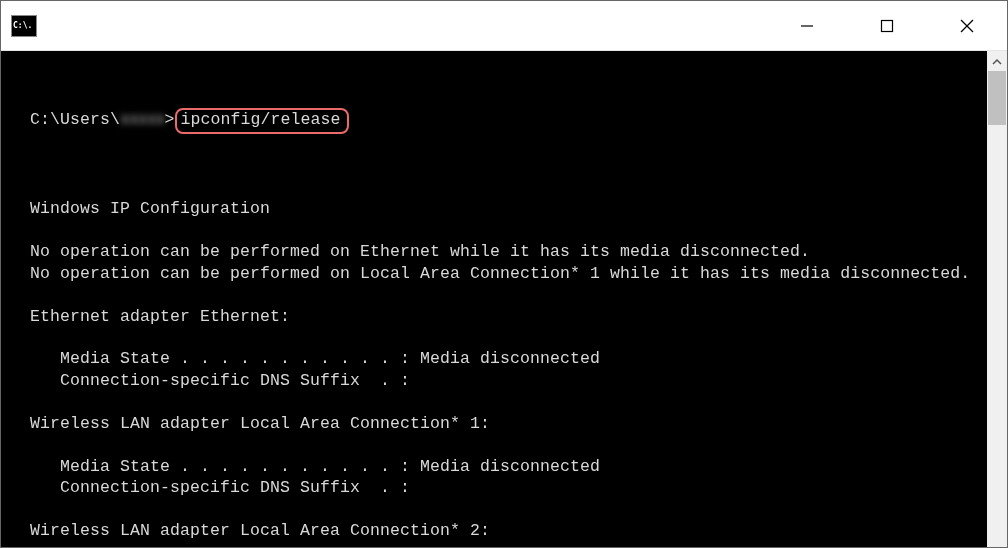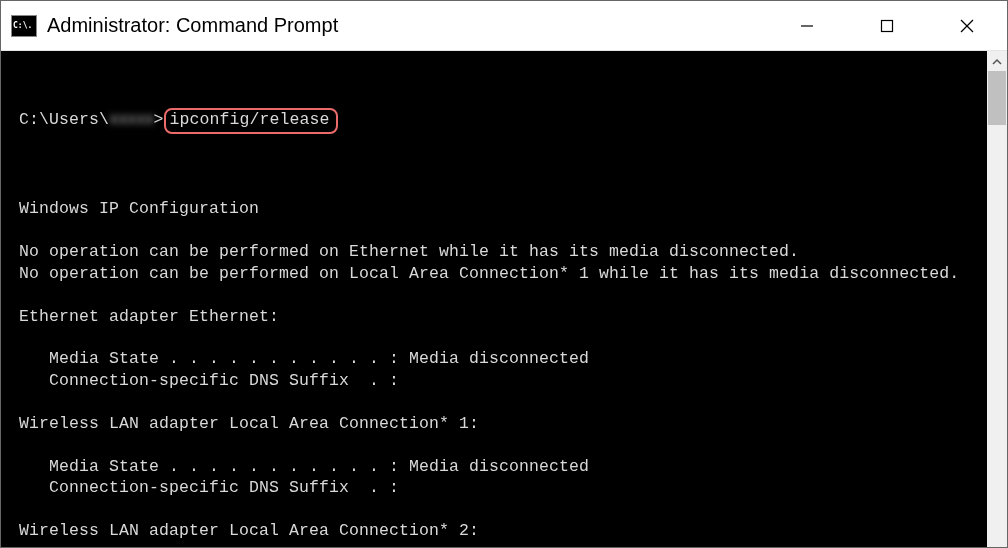--- a/index.html
+++ b/index.html
@@ -50,21 +50,21 @@
 
     
     .content {
       flex:1;
       display:flex;
       background:#000;
       overflow:hidden;
     }
     .terminal {
       flex:1;
-      padding:14px 2px 0 18px;
+      padding:14px 2px 0 29px;
       font-family:Consolas, "Courier New", monospace;
       font-size:16.5px;
       line-height:1.3;
       color:#d9d9d9;
       white-space:pre;
       letter-spacing:0.1px;
     }
     .terminal .line { display:block; min-height:1.3em; }
     .prompt-path, .prompt-gt { color:#d9d9d9; }
     .blurred {
@@ -99,21 +99,20 @@
   </style>
 </head>
 <body>
 
 <div class="window">
 
   <div class="titlebar">
     <div class="app-icon">
         <span>C:\.</span>
       </div>
-    <div class="title-text">Administrator: Command Prompt</div>
     <div class="win-ctrls">
       <div class="win-btn">
         <svg viewBox="0 0 14 14">
             <line x1="1" y1="7" x2="13" y2="7"></line>
           </svg>
       </div>
       <div class="win-btn">
         <svg viewBox="0 0 14 14">
             <rect x="1.5" y="1.5" width="11" height="11"></rect>
           </svg>

